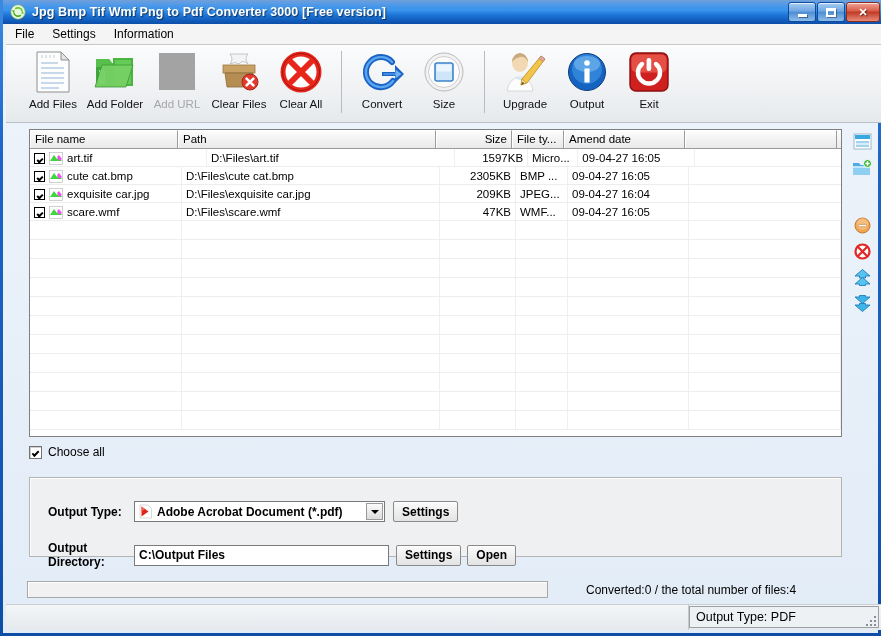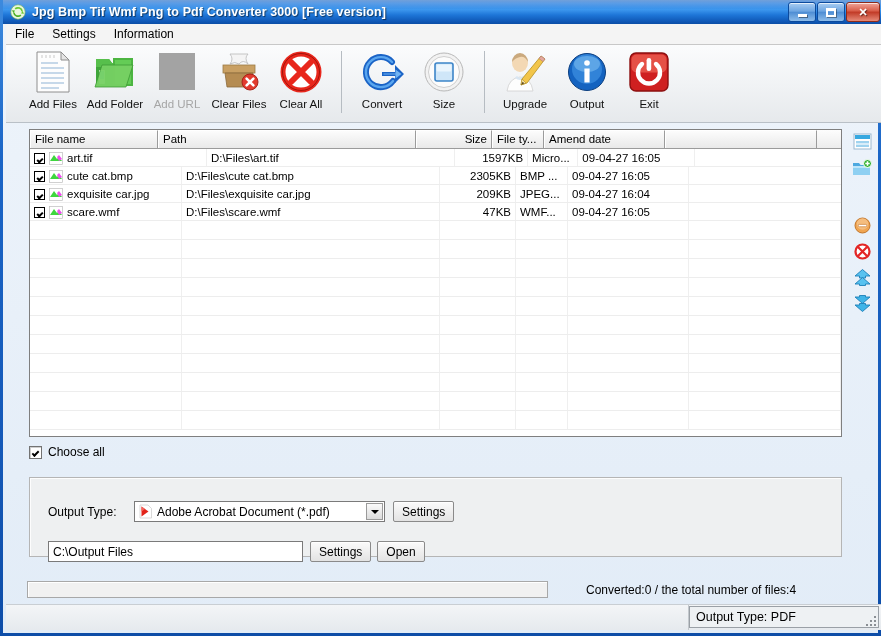--- a/index.html
+++ b/index.html
@@ -142,20 +142,21 @@
   #chooseall .cb2:after{
     content:"";position:absolute;left:2px;top:4px;width:5px;height:2px;
     border-left:2px solid #000;border-bottom:2px solid #000;transform:rotate(-45deg);
   }
   #chooseall span{font-size:12px;color:#000;}
   
   #outpanel{
     position:absolute;left:26px;top:477px;width:813px;height:80px;
     border:1px solid #b5b5b5;box-sizing:border-box;background:#eef0f1;
     box-shadow:inset 1px 1px 0 #fdfdfd;
+    font-weight:bold;
   }
   .orow{position:absolute;display:flex;align-items:center;}
   .olabel{font-size:12px;color:#000;width:86px;}
   .combo{
     width:251px;height:21px;border:1px solid #7a7a7a;background:#fff;
     box-sizing:border-box;display:flex;align-items:center;padding-left:3px;
     font-size:12px;position:relative;
   }
   .combo .arrowbtn{
     position:absolute;right:1px;top:1px;width:17px;height:17px;
@@ -383,21 +384,21 @@
           <rect x="18.6" y="7" width="4.6" height="13" rx="2.2" fill="#ffffff"></rect>
         </svg>
       </span>
       <span class="lb">Exit</span>
     </div>
 
   </div>
 
   <div id="listwrap">
     <div id="listhead">
-      <div class="hcell" style="width:128px">File name</div>
+      <div class="hcell" style="width:148px">File name</div>
       <div class="hcell" style="width:258px">Path</div>
       <div class="hcell r" style="width:76px">Size</div>
       <div class="hcell" style="width:52px">File ty...</div>
       <div class="hcell" style="width:121px">Amend date</div>
       <div class="hcell" style="width:152px"></div>
     </div>
 
     <div id="listbody">
 
       <div class="row">
@@ -647,20 +648,21 @@
         </span>
         <span>Adobe Acrobat Document (*.pdf)</span>
         <span class="arrowbtn">
           <span class="caret"></span>
         </span>
       </div>
       <div class="btn" style="margin-left:8px;">Settings</div>
     </div>
 
     <div class="orow" style="left:18px;top:63px;">
+      <span class="olabel">Output Directory:</span>
       <div class="txtbox" title="C:\Output Files">C:\Output Files</div>
       <div class="btn" style="margin-left:7px;">Settings</div>
       <div class="btn" style="margin-left:6px;min-width:43px;">Open</div>
     </div>
 
   </div>
 
   <div id="progress"></div>
   <div id="convstat">Converted:0  /  the total number of files:4</div>
 

